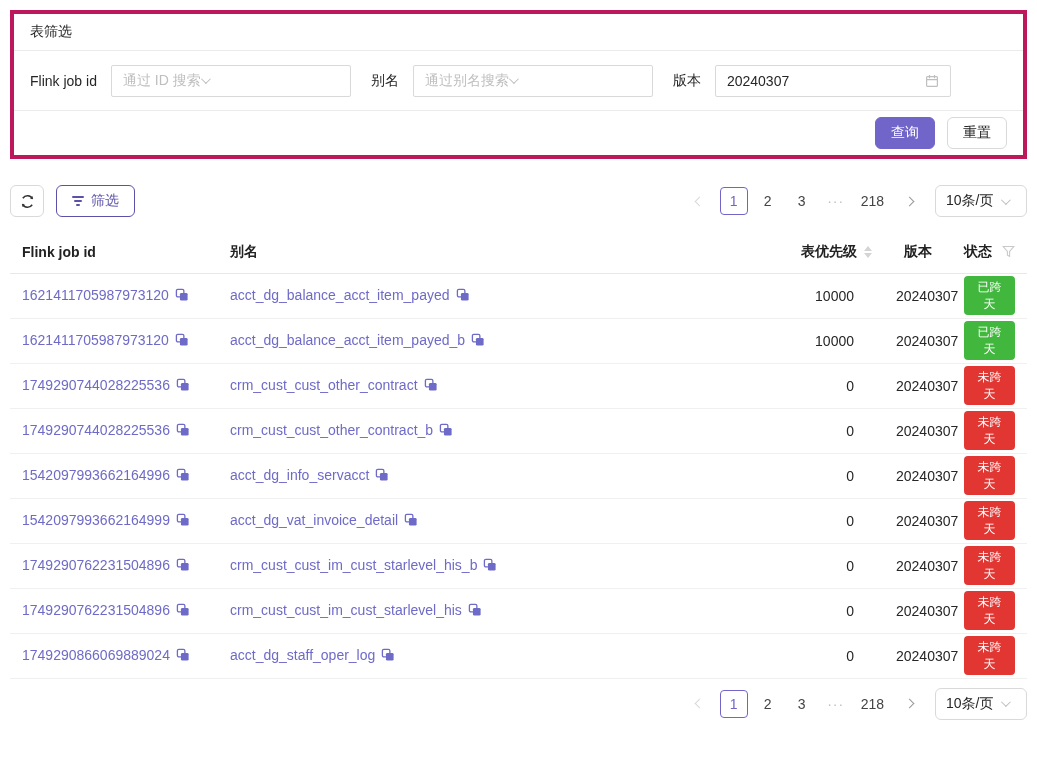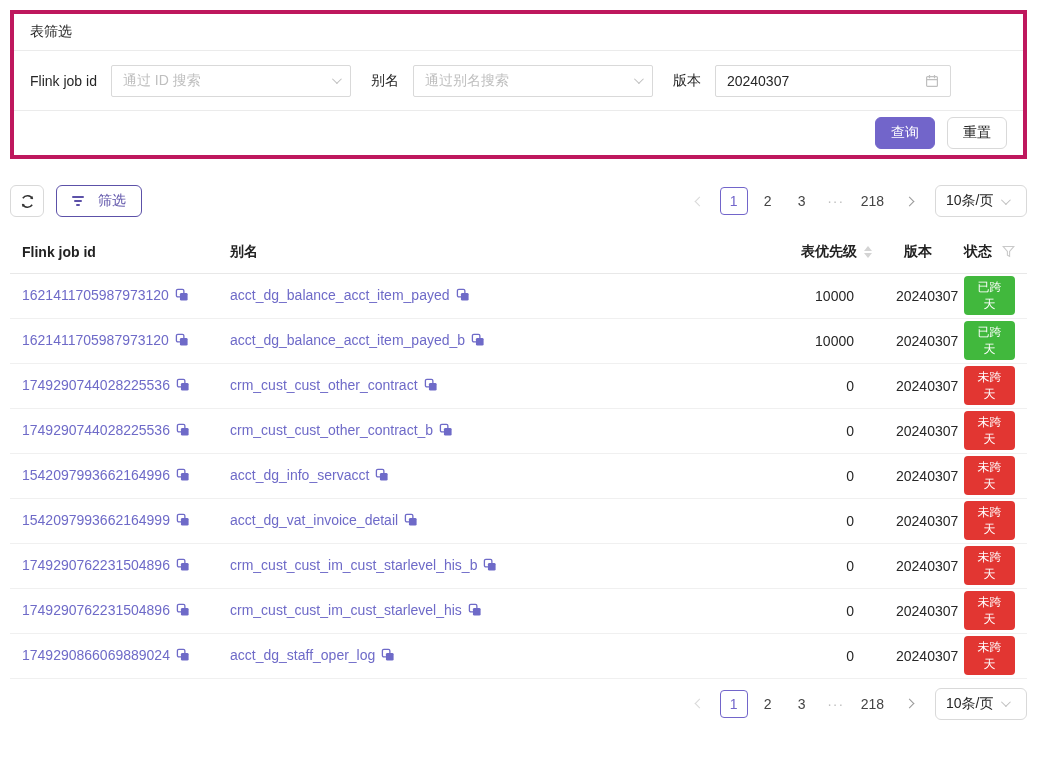--- a/index.html
+++ b/index.html
@@ -7,36 +7,36 @@
     font-family:"Liberation Sans","DejaVu Sans",sans-serif; font-size:14px; color:#262626; }
   .page { padding:10px; }
 
   
   .filter-card { border:4px solid #be185d; border-radius:0; background:#fff; }
   .card-title { padding:9px 16px; border-bottom:1px solid #ebebeb; color:#262626; }
   .card-form { height:60px; display:flex; align-items:center; padding:0 16px; border-bottom:1px solid #ebebeb; }
   .fld-label { color:#262626; white-space:nowrap; }
   .ctrl { height:32px; border:1px solid #d9d9d9; border-radius:2px; background:#fff;
           display:flex; align-items:center; padding:0 11px; }
-  .select { width:240px; margin:0 20px 0 14px; justify-content:space-between; cursor:pointer; }
+  .select { width:240px; margin:0 20px 0 14px; cursor:pointer; }
   .placeholder { color:#bfbfbf; }
   .date-input { width:236px; margin-left:14px; justify-content:space-between; }
   .chev { display:inline-block; width:7px; height:7px; border-right:1.4px solid #bfbfbf;
           border-bottom:1.4px solid #bfbfbf; transform:rotate(45deg) translateY(-2px); }
   .card-footer { height:44px; display:flex; align-items:center; justify-content:flex-end; gap:12px; padding:0 16px; }
   .btn { height:32px; padding:0 15px; border-radius:6px; font-size:14px; cursor:pointer;
          display:inline-flex; align-items:center; justify-content:center; border:1px solid #d9d9d9; background:#fff; }
   .btn-primary { background:#7265ca; border-color:#7265ca; color:#fff; }
   .btn-default { color:#262626; }
 
   
   .toolbar { margin-top:26px; display:flex; align-items:center; }
   .icon-btn { width:34px; height:32px; border:1px solid #d9d9d9; border-radius:6px; background:#fff;
               display:inline-flex; align-items:center; justify-content:center; cursor:pointer; }
-  .btn-filter { margin-left:12px; border:1px solid #5c51a8; color:#5c51a8; gap:14px; font-size:14px; }
+  .btn-filter { margin-left:12px; border:1px solid #5c51a8; color:#5c51a8; gap:7px; font-size:14px; }
   .filter-lines { display:inline-flex; flex-direction:column; align-items:center; gap:2.5px; }
   .filter-lines i { display:block; height:1.6px; background:#5c51a8; border-radius:1px; }
   .filter-lines i:nth-child(1){ width:12px; } .filter-lines i:nth-child(2){ width:8px; } .filter-lines i:nth-child(3){ width:3.5px; }
   .stats { margin-left:16px; white-space:pre; }
   .seg-default { color:#262626; } .seg-blue { color:#1890ff; } .seg-green { color:#3eb842; } .seg-red { color:#f5222d; }
   .toolbar .spacer { flex:1; }
 
   
   .pager { display:flex; align-items:center; }
   .pg-btn { width:28px; height:28px; display:inline-flex; align-items:center; justify-content:center; margin-right:6px; cursor:pointer; }

